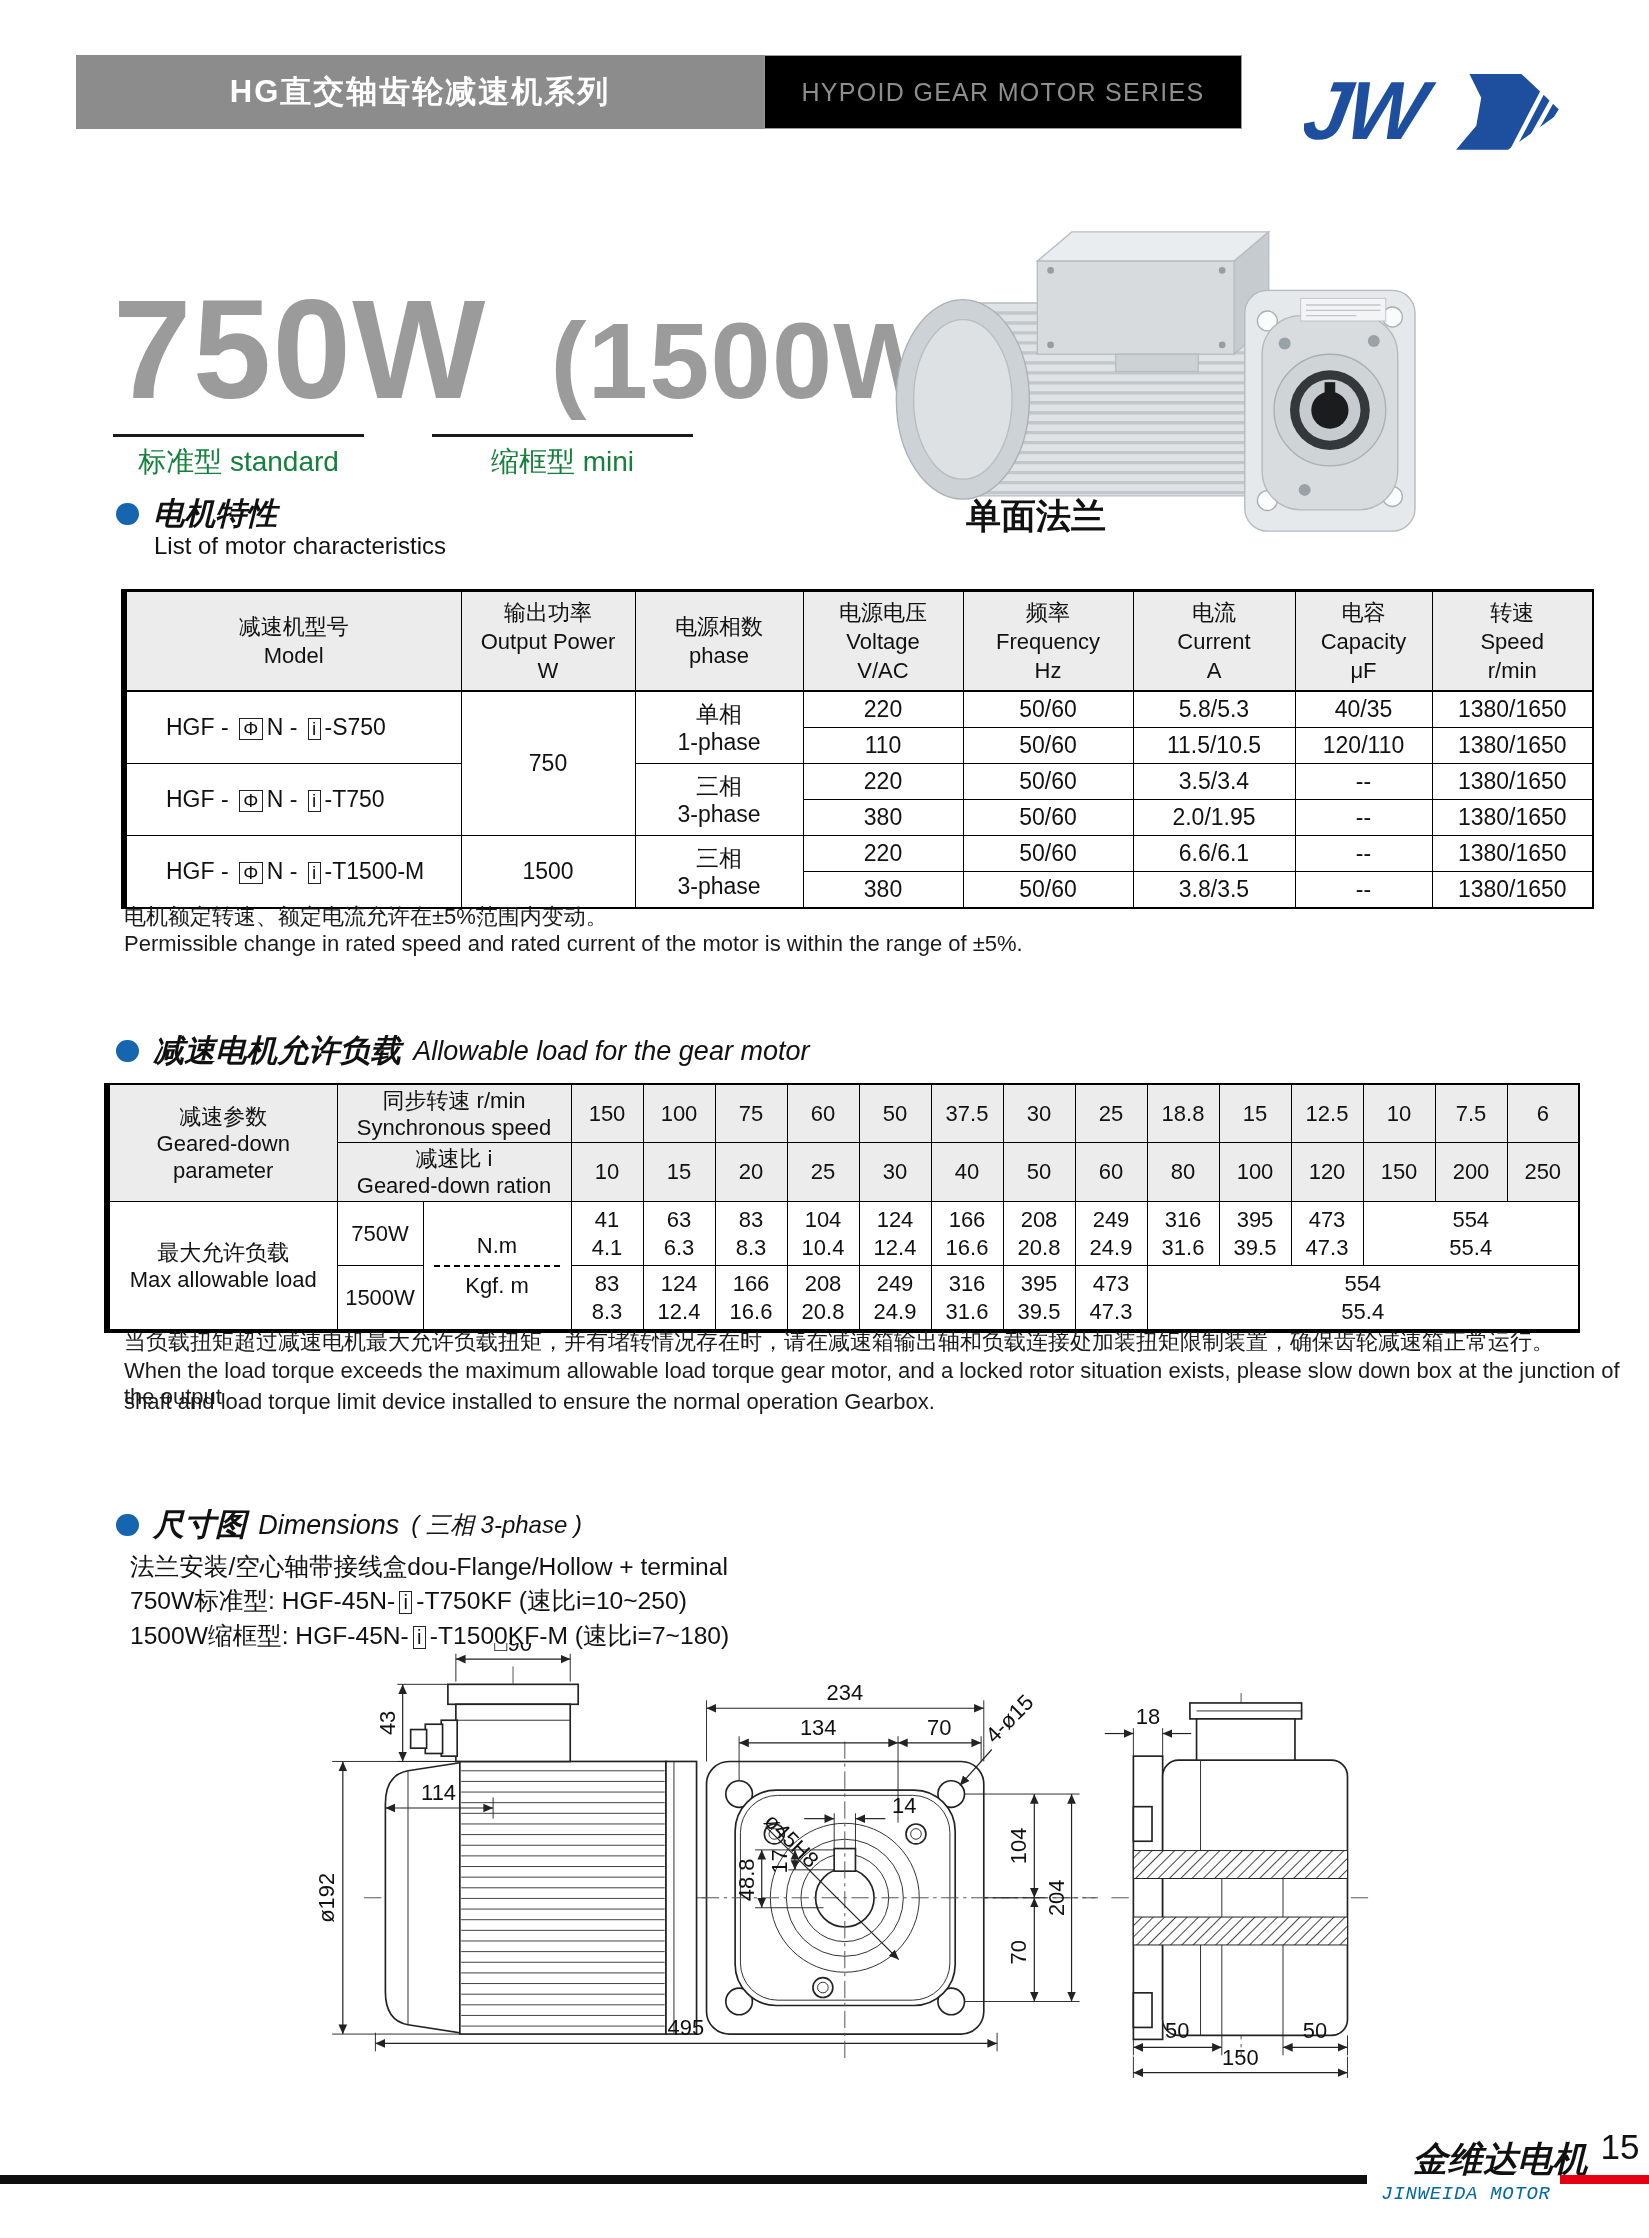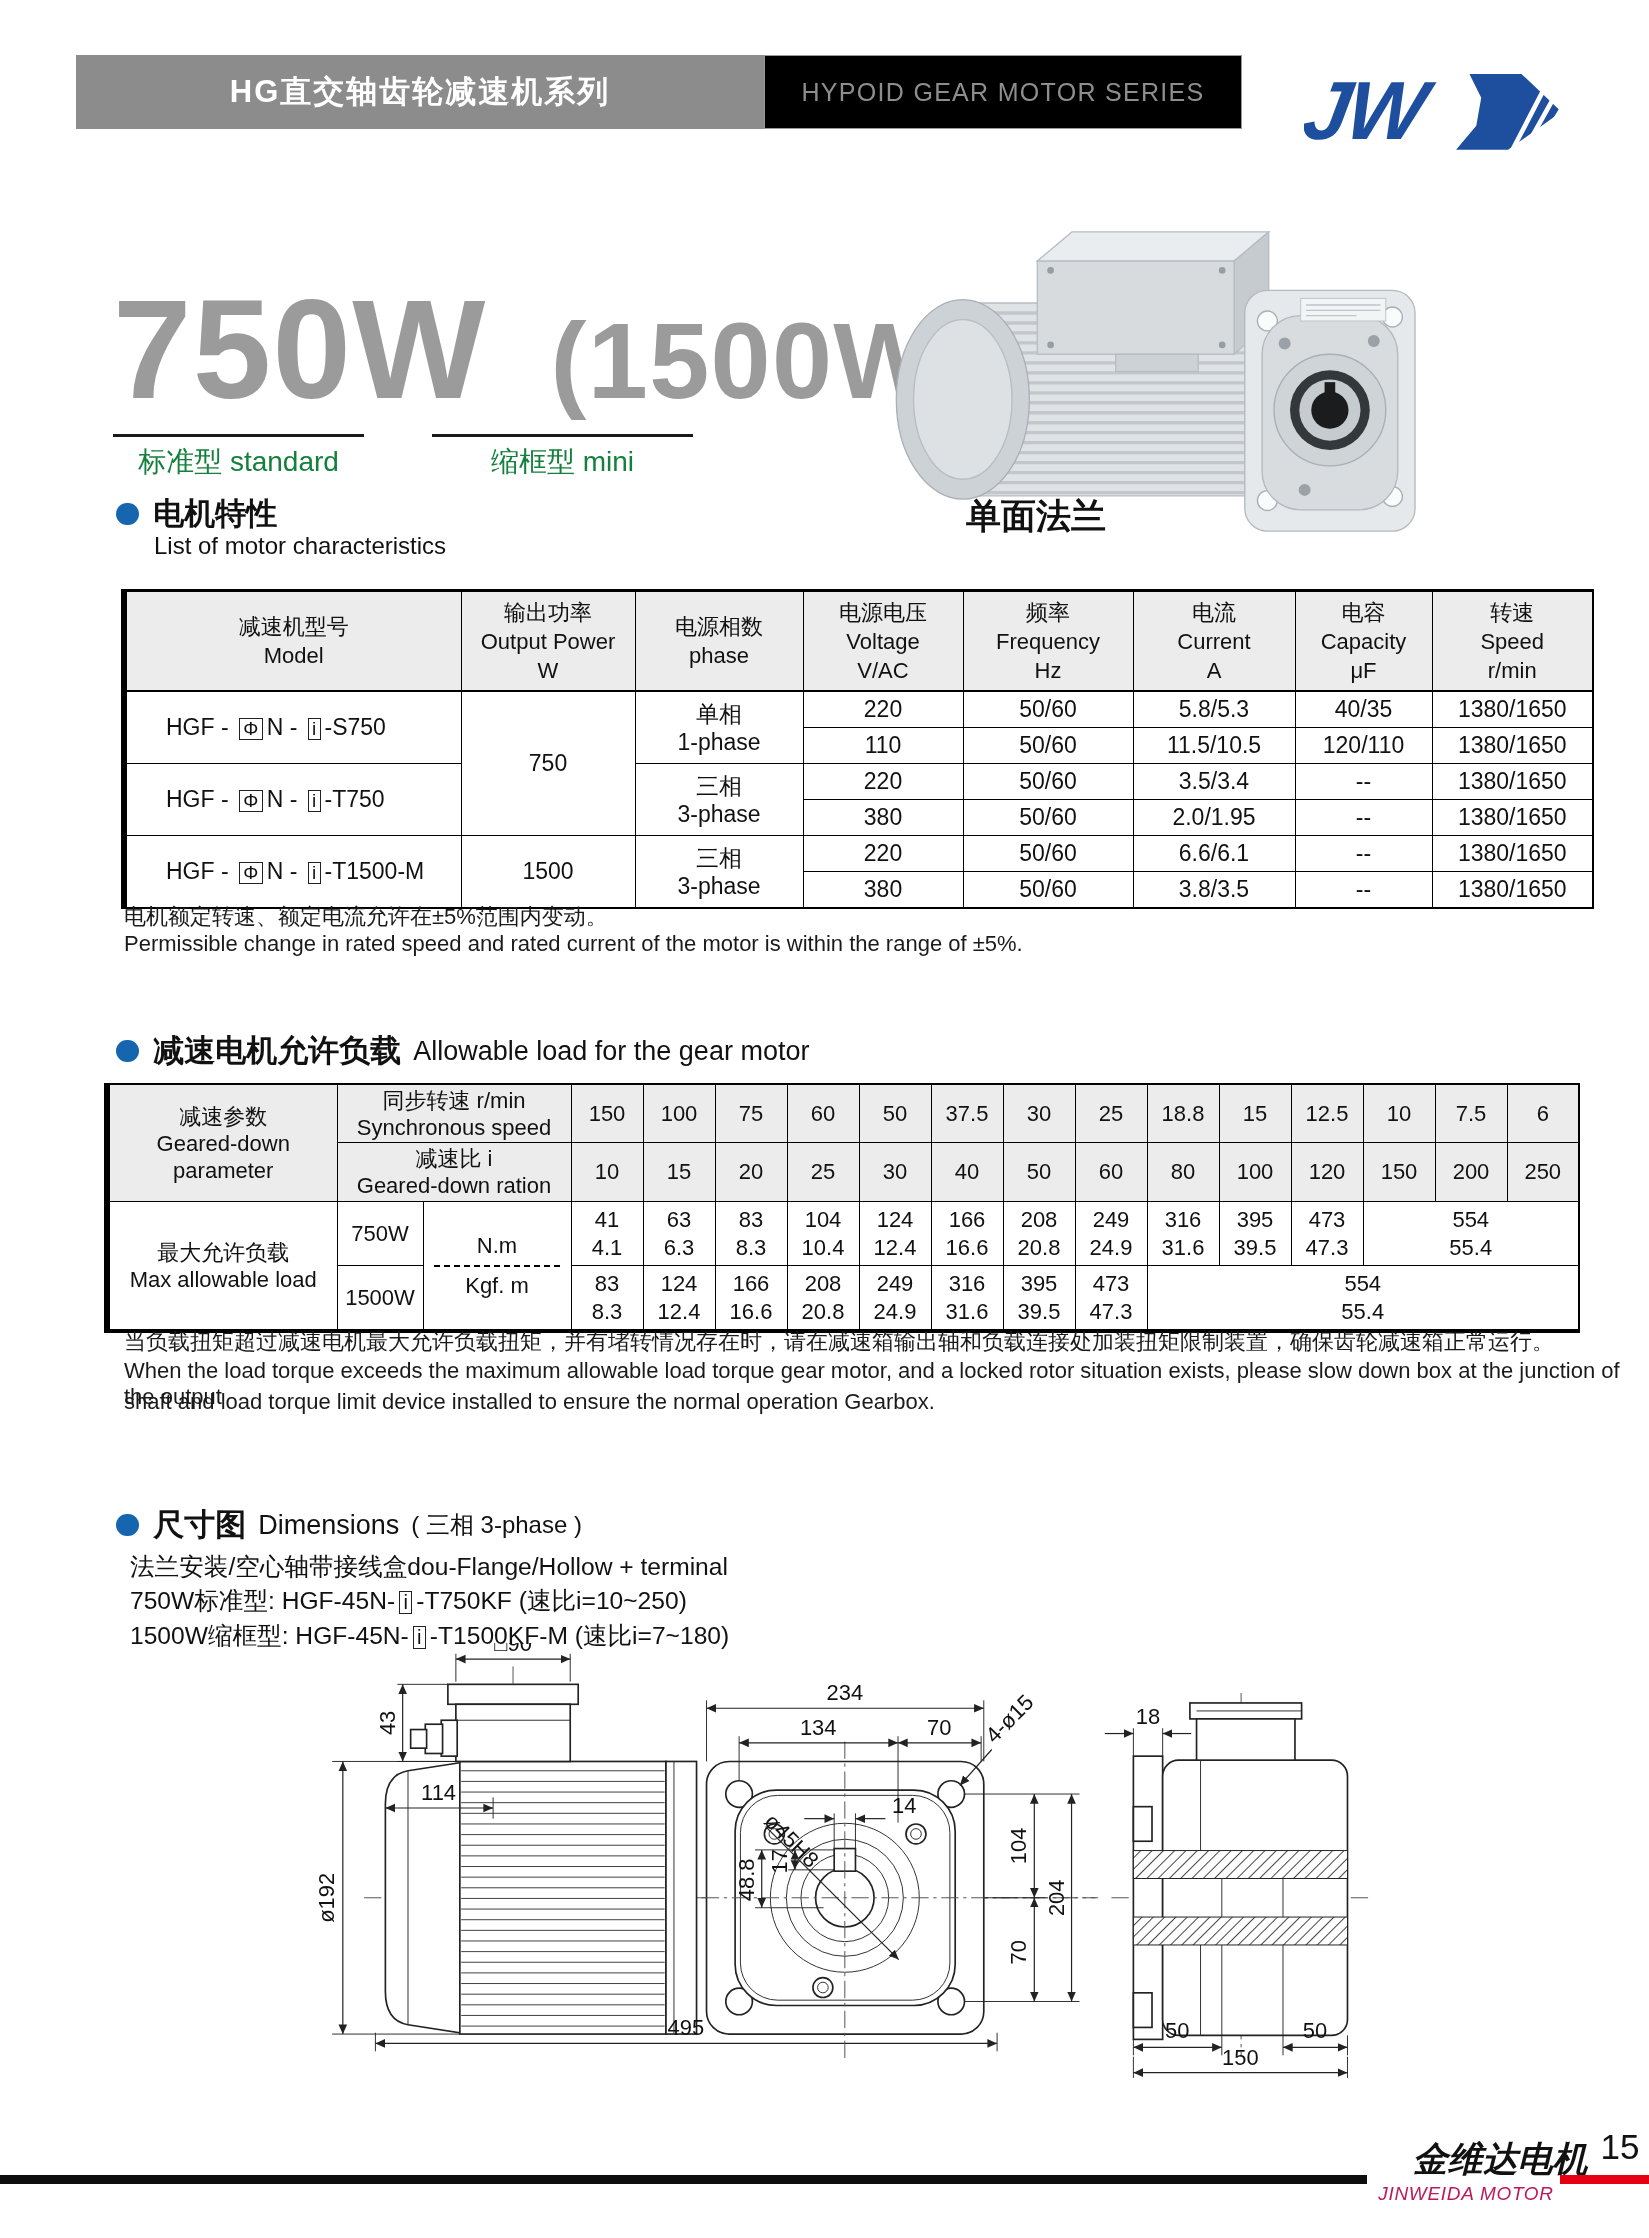--- a/index.html
+++ b/index.html
@@ -16,21 +16,21 @@
   .hero{position:absolute;left:113px;top:279px;display:flex;align-items:baseline;color:#9b9b9b;}
   .p750{font-size:141px;font-weight:800;letter-spacing:1.3px;line-height:1;}
   .p1500{font-size:108px;font-weight:800;line-height:1;margin-left:64px;letter-spacing:1.3px;}
   .uline{position:absolute;height:2.7px;background:#1a1a1a;top:434px;}
   .ul1{left:113px;width:251px;} .ul2{left:432px;width:261px;}
   .hero-lab{position:absolute;top:443px;font-size:28px;color:#15803d;text-align:center;}
   .hl1{left:113px;width:251px;} .hl2{left:432px;width:261px;}
   .photo{position:absolute;left:891px;top:213px;width:532px;height:333px;}
   .photo-cap{position:absolute;left:966px;top:493px;font-size:35px;font-weight:bold;}
   
-  .sec{position:absolute;display:flex;align-items:center;}
+  .sec{position:absolute;display:flex;align-items:center;font-style:italic;}
   .dot{width:22.6px;height:22.6px;border-radius:50%;background:#1565af;margin-right:14.6px;flex:0 0 auto;}
   .sec-cn{font-size:31px;font-weight:bold;}
   .sec-en{font-size:27px;margin-left:12px;}
   .sec-sub{position:absolute;font-size:24px;}
   
   table{border-collapse:collapse;table-layout:fixed;background:#fff;}
   td{border:1.3px solid #000;text-align:center;vertical-align:middle;overflow:hidden;}
   #t1{position:absolute;left:121px;top:589px;width:1470px;border:2px solid #000;border-left-width:6px;border-top-width:3.3px;}
   #t1 td{font-size:23px;height:33px;}
   #t1 tr.hd td{background:#ececec;height:96px;font-size:22px;border-bottom-width:2px;}
@@ -56,21 +56,21 @@
   .thin{stroke:#333;stroke-width:1.5;fill:none;}
   .cl{stroke:#555;stroke-width:1.5;stroke-dasharray:26 7 5 7;fill:none;}
   .dimln{stroke:#222;stroke-width:1.8;fill:none;}
   .ext{stroke:#222;stroke-width:1.4;fill:none;}
   
   .fbar{position:absolute;left:0;top:2175px;width:1367px;height:8.6px;background:#0e0e0e;}
   .rbar{position:absolute;left:1560px;top:2175px;width:90px;height:8.6px;background:#e60013;}
   .brand-cn{position:absolute;left:1405px;top:2136px;width:190px;text-align:center;font-size:35px;
             font-weight:bold;font-style:italic;}
   .brand-en{position:absolute;left:1371px;top:2183px;width:190px;text-align:center;font-size:19px;
-            font-style:italic;color:#be185d;letter-spacing:0.7px;}
+            font-style:italic;color:#0369a1;letter-spacing:0.7px;font-family:Liberation Mono, monospace;}
   .pageno{position:absolute;left:1590px;top:2127px;width:60px;text-align:center;font-size:35px;}
 </style>
 </head>
 <body>
 
 <div id="page">
 
   <div class="hdr-band">
     <div class="hdr-gray">HG直交轴齿轮减速机系列</div>
     <div class="hdr-en">HYPOID GEAR MOTOR SERIES</div>

